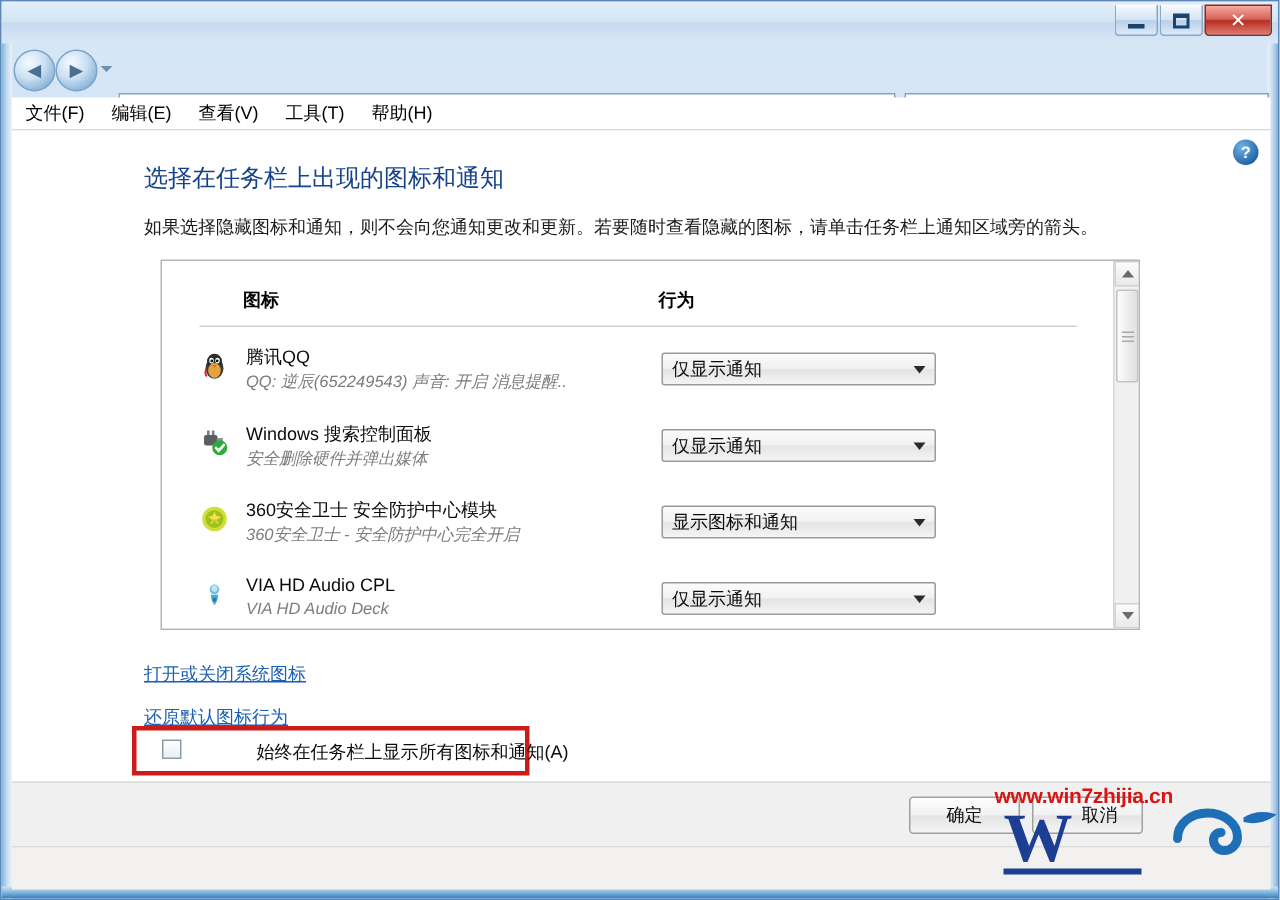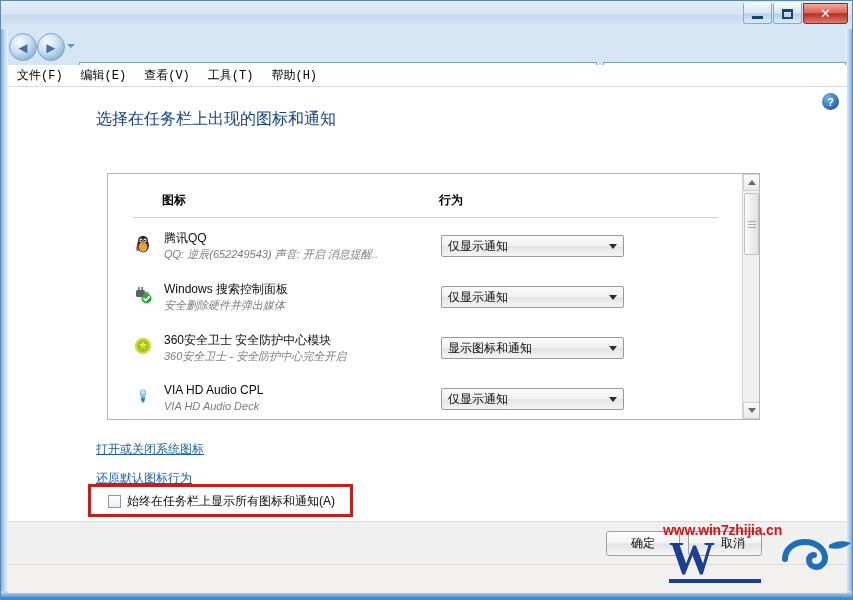--- a/index.html
+++ b/index.html
@@ -88,21 +88,21 @@
   }
   #searchbox .ph { font-size:12px; color:#9a9a9a; font-style:italic; }
   #search-icon { margin-left:auto; color:#2f6ea5; font-size:13px; }
 
   
   #menubar {
     position:absolute; left:7px; top:64px; width:839px; height:22px;
     background:#ffffff; display:flex; align-items:center;
     border-bottom:1px solid #d9d9d9;
   }
-  .menu-item { font-size:12px; color:#000000; padding:20px 9px;font-family:Liberation Mono, monospace; }
+  .menu-item { font-size:12px; color:#000000; padding:20px 9px; }
 
   
   #content {
     position:absolute; left:7px; top:86px; width:839px; height:434px;
     background:#ffffff; overflow:hidden;
   }
   #help-icon {
     position:absolute; right:8px; top:6px; width:17px; height:17px; border-radius:50%;
     background: radial-gradient(circle at 35% 30%, #6fb3e8, #1b5e9e 80%);
     color:#ffffff; font-size:11px; font-weight:bold;
@@ -165,21 +165,21 @@
   
   .link { position:absolute; left:88px; font-size:12px; color:#1a5fb4; }
   #link-toggle { top:354px; }
   #link-restore { top:383px; }
 
   
   #redbox {
     position:absolute; left:80px; top:397px; width:265px; height:33px;
     border:3px solid #cc1b1b;
   }
-  #chk-row { position:absolute; left:100px; top:406px; display:flex; align-items:center; }
+  #chk-row { position:absolute; left:100px; top:406px; display:flex; align-items:flex-start;gap:44px; }
   #chk-box {
     width:13px; height:13px; border:1px solid #8a9ba8;
     background: linear-gradient(180deg,#ffffff,#e8eef3);
   }
   #chk-label { font-size:12px; color:#0b0b0b; margin-left:6px; white-space:nowrap; }
 
   
   #footer {
     position:absolute; left:7px; top:520px; width:839px; height:44px;
     background:#f0f0f0; border-top:1px solid #dcdcdc; border-bottom:1px solid #dcdcdc;
@@ -286,20 +286,21 @@
     <span class="menu-item">查看(V)</span>
     <span class="menu-item">工具(T)</span>
     <span class="menu-item">帮助(H)</span>
   </div>
 
   <div id="content">
 
     <div id="help-icon">?</div>
 
     <h1 id="page-title">选择在任务栏上出现的图标和通知</h1>
+    <p id="page-desc">如果选择隐藏图标和通知，则不会向您通知更改和更新。若要随时查看隐藏的图标，请单击任务栏上通知区域旁的箭头。</p>
 
     <div id="list-panel">
 
       <div id="list-head">
         <span class="head-icons">图标</span>
         <span class="head-behav">行为</span>
       </div>
 
       <div class="row" style="top:54px">
         <svg class="row-icon" viewBox="0 0 20 20">

